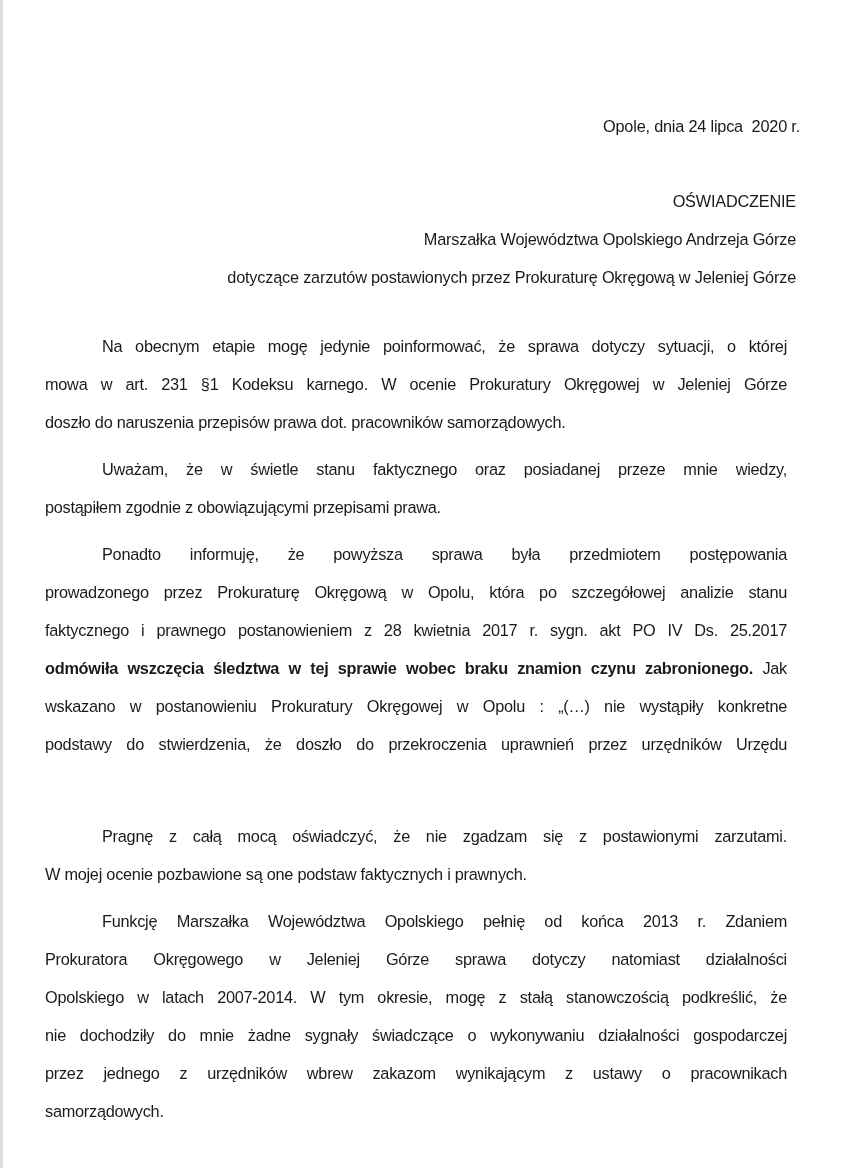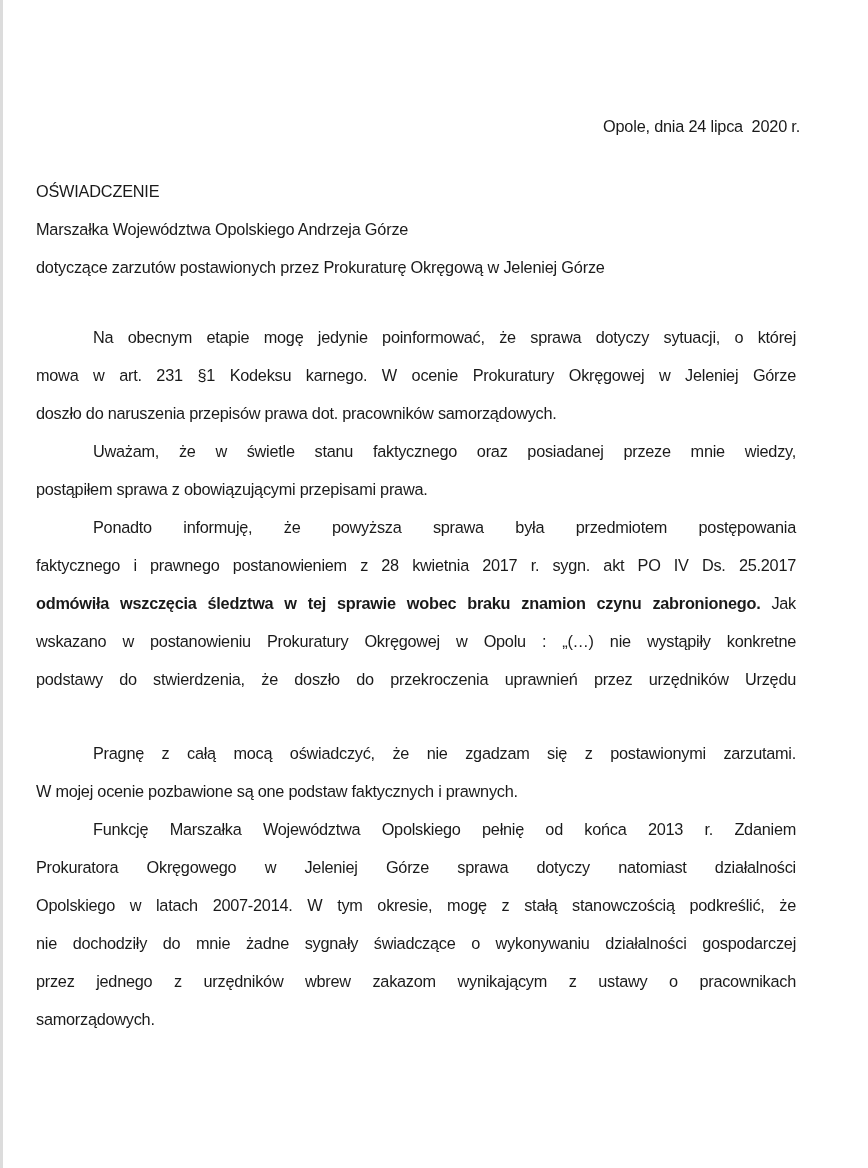--- a/index.html
+++ b/index.html
@@ -16,24 +16,24 @@
     }
     .page {
       position: absolute; left: 36px; top: 0; width: 760px;
       font-size: 16.3px;
     }
     .date {
       position: absolute; right: -4px; top: 117px;
       white-space: pre;
       letter-spacing: -0.2px;
     }
-    .title-block { position: absolute; left: 0; top: 179px; width: 760px; text-align: left; }
+    .title-block { position: absolute; left: 0; top: 189px; width: 760px; text-align: right; }
     .title-line { height: 38px; line-height: 24px; letter-spacing: -0.2px; }
     .body { position: absolute; left: 0; top: 318px; width: 760px; }
-    .para { margin: 0; line-height: 38px; text-align: justify; text-indent: 57px; letter-spacing: -0.25px; word-spacing: 0px; }
+    .para { margin: 9px; line-height: 38px; text-align: justify; text-indent: 57px; letter-spacing: -0.25px; word-spacing: 0px; }
     .para .line { display: block; text-align-last: justify; }
     .para .line.last { text-align-last: left; }
     .bold { font-weight: normal; }
     .gap { height: 36px; }
   </style>
 </head>
 <body>
 
 <div class="left-edge"></div>
 
@@ -50,25 +50,26 @@
   <div class="body">
 
     <p class="para">
       <span class="line">Na obecnym etapie mogę jedynie poinformować, że sprawa dotyczy sytuacji, o której</span>
       <span class="line" style="text-indent:0">mowa w art. 231 §1 Kodeksu karnego.  W ocenie Prokuratury Okręgowej w Jeleniej Górze</span>
       <span class="line last" style="text-indent:0">doszło do naruszenia przepisów prawa  dot. pracowników samorządowych.</span>
     </p>
 
     <p class="para bold">
       <span class="line">Uważam, że w świetle stanu faktycznego oraz posiadanej przeze mnie wiedzy,</span>
-      <span class="line last" style="text-indent:0">postąpiłem sprawa z obowiązującymi przepisami prawa.</span>
+      <span class="line last" style="text-indent:0">postąpiłem zgodnie z obowiązującymi przepisami prawa.</span>
     </p>
 
     <p class="para">
       <span class="line">Ponadto informuję, że powyższa sprawa była przedmiotem postępowania</span>
+      <span class="line" style="text-indent:0">prowadzonego przez Prokuraturę Okręgową w Opolu, która po szczegółowej analizie stanu</span>
       <span class="line" style="text-indent:0">faktycznego i prawnego postanowieniem z 28 kwietnia 2017 r. sygn. akt PO IV Ds. 25.2017</span>
       <span class="line" style="text-indent:0"><b>odmówiła wszczęcia śledztwa w tej sprawie wobec braku znamion czynu zabronionego.</b><span> Jak</span></span>
       <span class="line" style="text-indent:0">wskazano w postanowieniu Prokuratury  Okręgowej w Opolu : „(…) nie wystąpiły konkretne</span>
       <span class="line" style="text-indent:0">podstawy do stwierdzenia, że doszło do przekroczenia uprawnień przez  urzędników Urzędu</span>
     </p>
 
     <div class="gap"></div>
 
     <p class="para bold">
       <span class="line">Pragnę z całą mocą oświadczyć, że nie zgadzam się z postawionymi zarzutami.</span>

